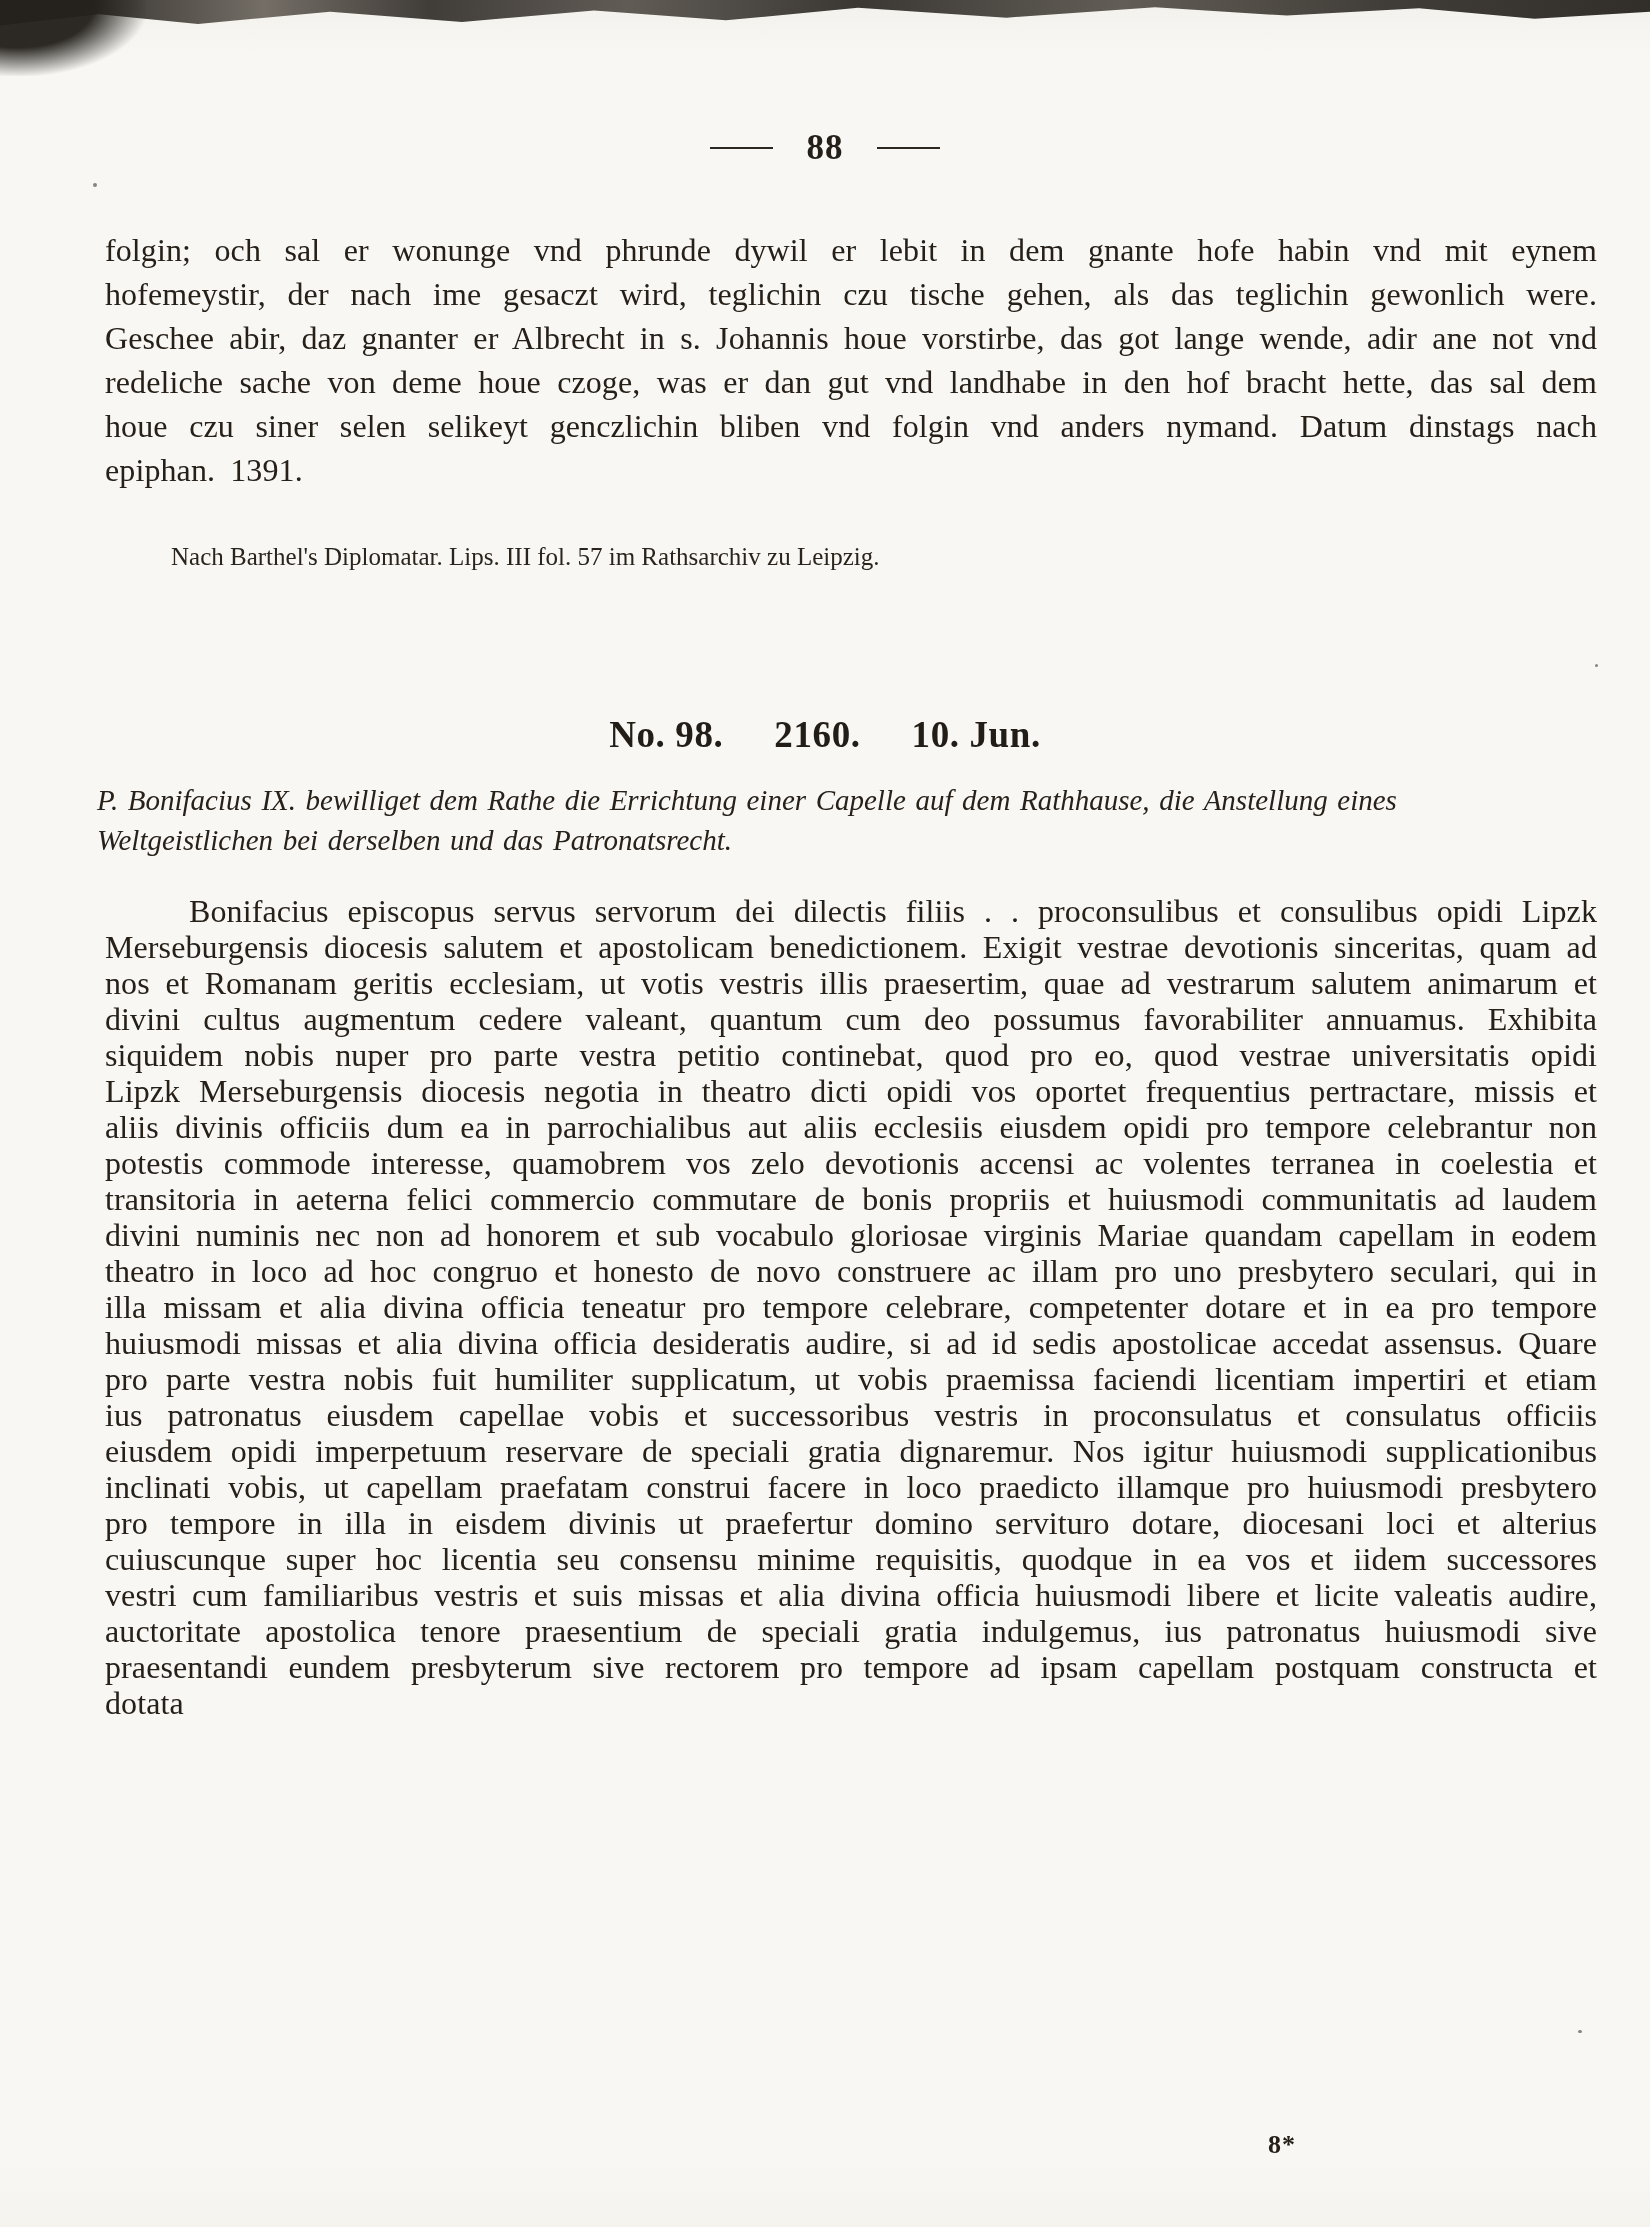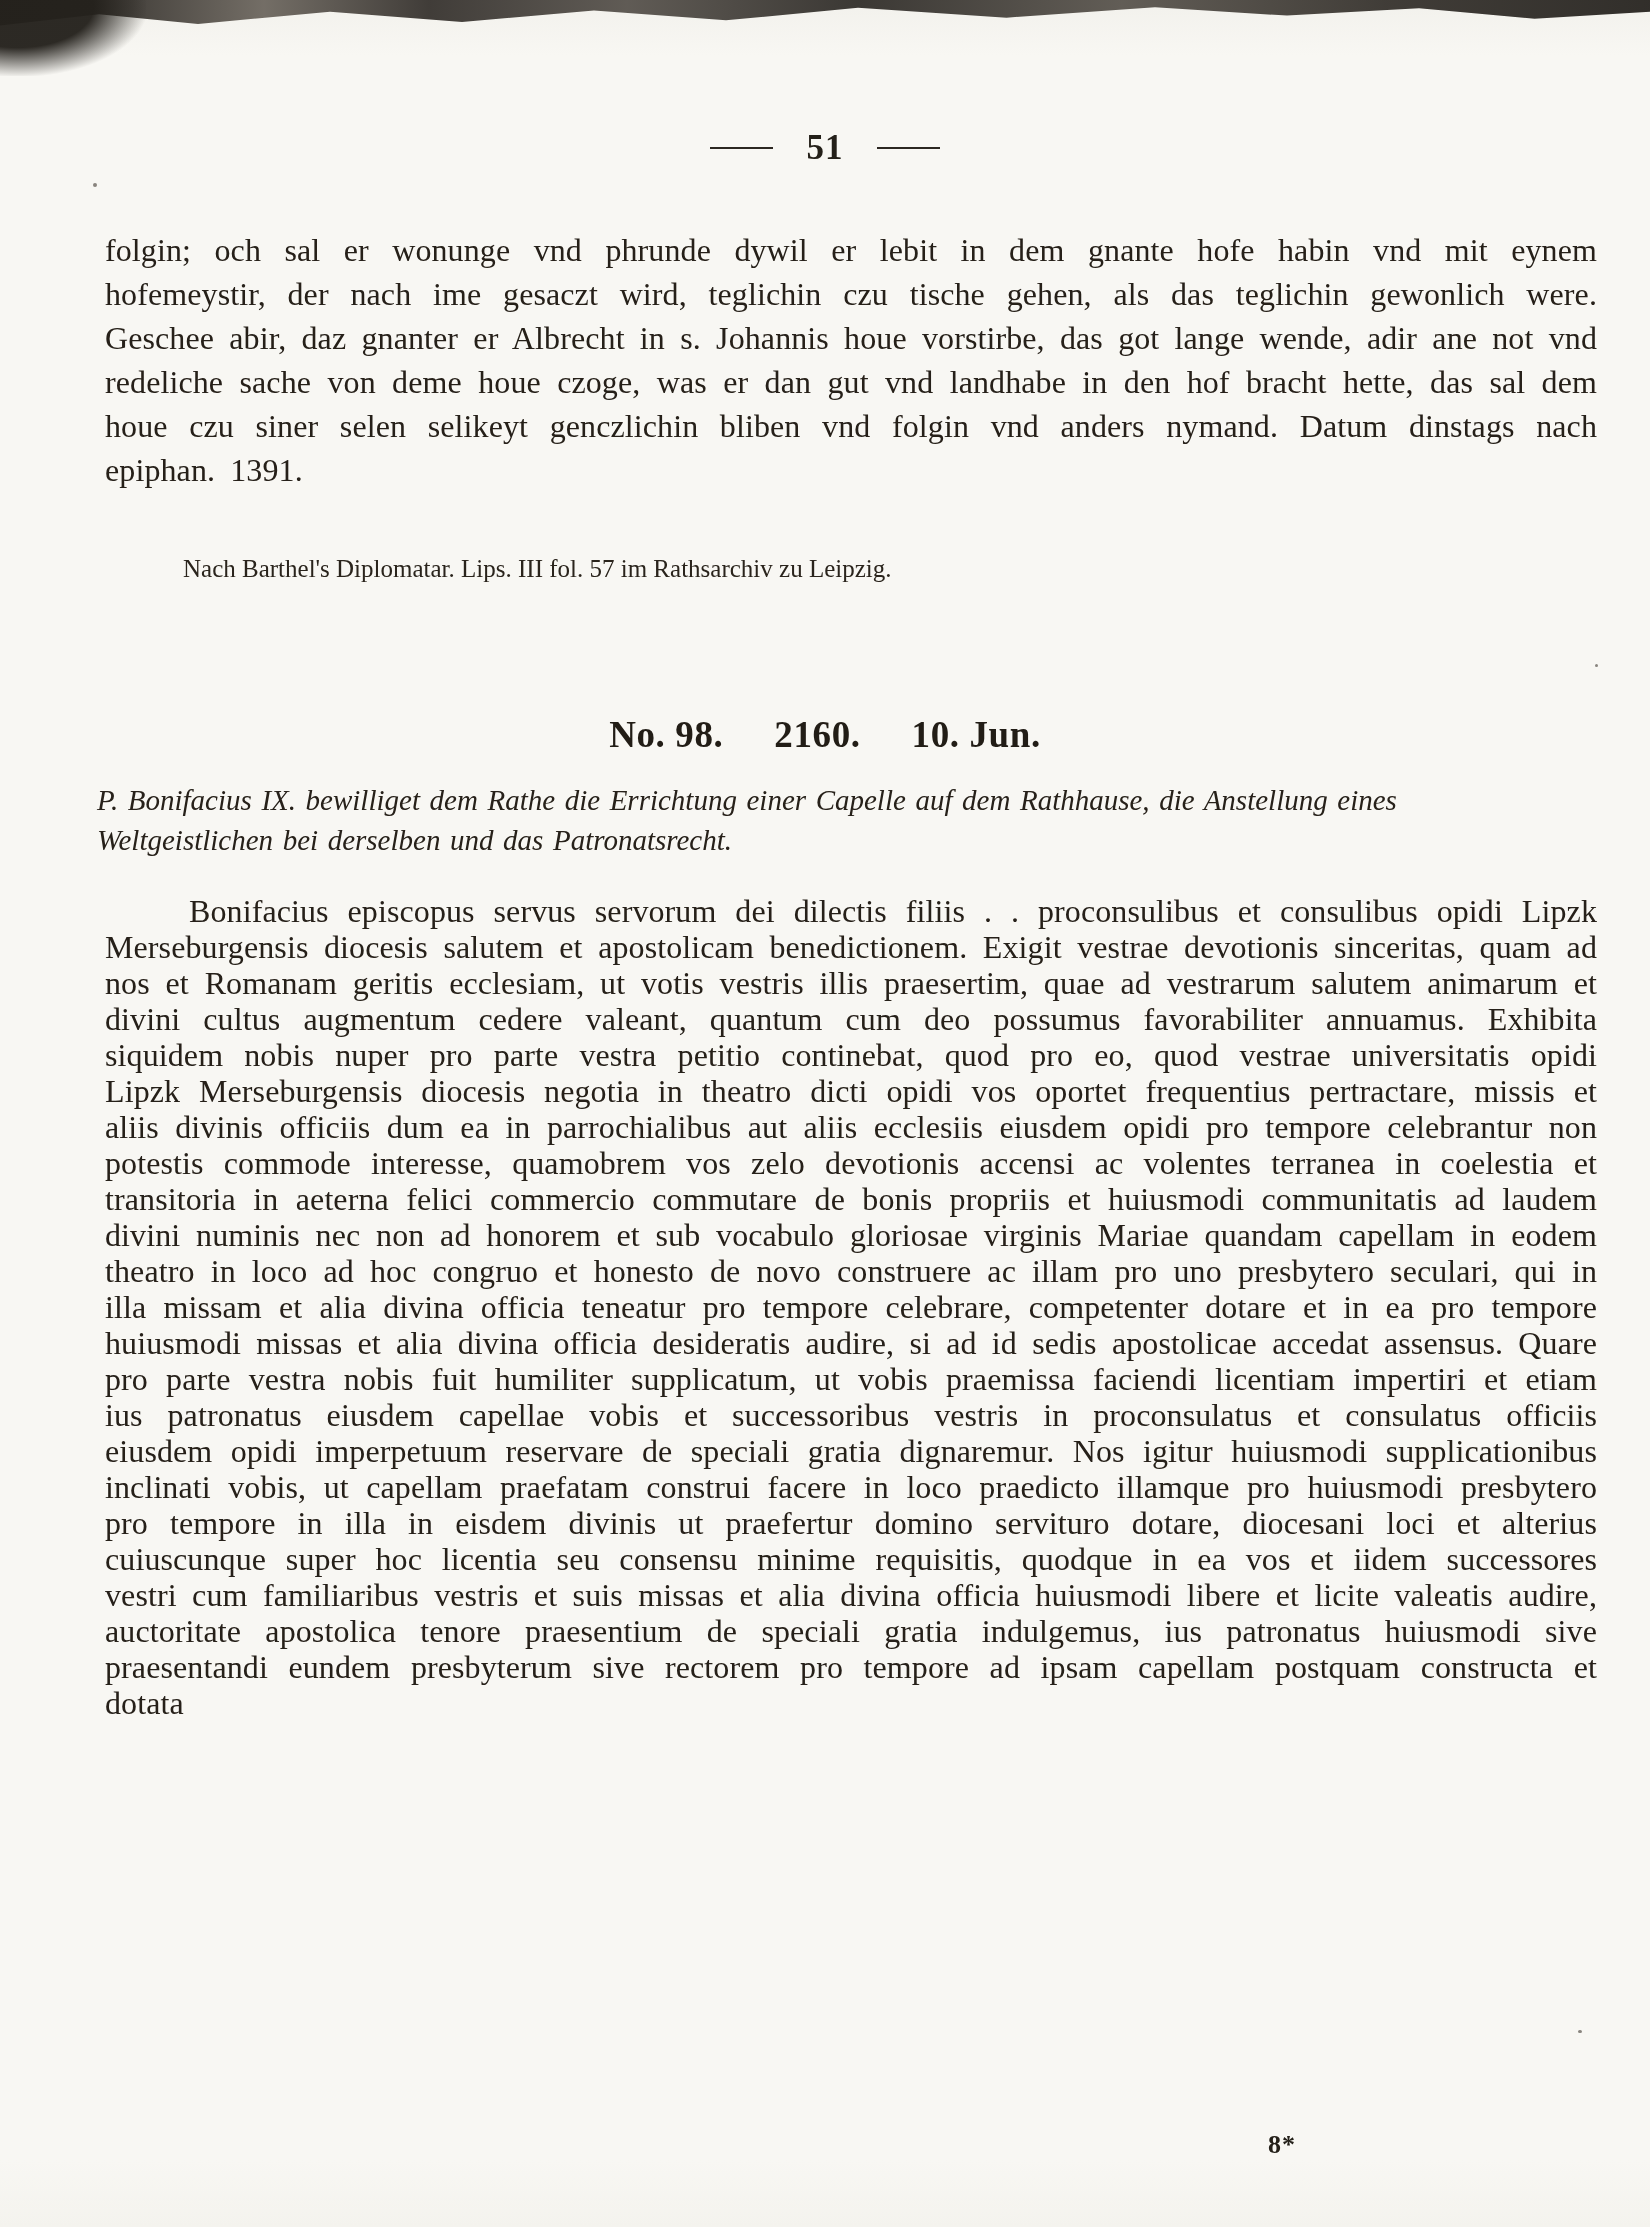--- a/index.html
+++ b/index.html
@@ -50,21 +50,21 @@
     text-align: justify; text-justify: inter-word;
     word-spacing: 0.22em; letter-spacing: 0.1px;
     margin: 16px; color: #262019;
   }
   .para1 { top: 212px; }
   .latin { top: 877px; line-height: 36px; text-indent: 84px; }
   .latin::after { content: ""; display: inline-block; width: 100%; } 
 
   .source-note {
     position: absolute; left: 171px; top: 541px; width: 1349px;
-    font-size: 25px; line-height: 31.5px; margin: 12px; color: #2a241c;
+    font-size: 25px; line-height: 31.5px; margin: 0; color: #2a241c;
   }
 
   .heading {
     position: absolute; top: 713px; left: 0; width: 100%;
     display: flex; justify-content: center; align-items: baseline; gap: 51px;
     font-size: 37px; font-weight: 700; letter-spacing: 0.6px; color: #221d16;
     margin: 0;
   }
 
   .summary {
@@ -85,21 +85,21 @@
 <div class="page">
 
   <div class="scan-strip"></div>
   <div class="scan-corner"></div>
   <div class="speck speck-a"></div>
   <div class="speck speck-b"></div>
   <div class="speck speck-c"></div>
 
   <div class="pagenum-row">
     <span class="rule"></span>
-    <span class="pagenum">51</span>
+    <span class="pagenum">88</span>
     <span class="rule"></span>
   </div>
 
   <p class="bodytext para1">folgin; och sal er wonunge vnd phrunde dywil er lebit in dem gnante hofe habin vnd mit eynem hofemeystir, der nach ime gesaczt wird, teglichin czu tische gehen, als das teglichin gewonlich were. Geschee abir, daz gnanter er Albrecht in s. Johannis houe vorstirbe, das got lange wende, adir ane not vnd redeliche sache von deme houe czoge, was er dan gut vnd landhabe in den hof bracht hette, das sal dem houe czu siner selen selikeyt genczlichin bliben vnd folgin vnd anders nymand. Datum dinstags nach epiphan. 1391.</p>
 
   <p class="source-note">Nach Barthel's Diplomatar. Lips. III fol. 57 im Rathsarchiv zu Leipzig.</p>
 
   <h2 class="heading">
     <span>No. 98.</span>
     <span>2160.</span>

